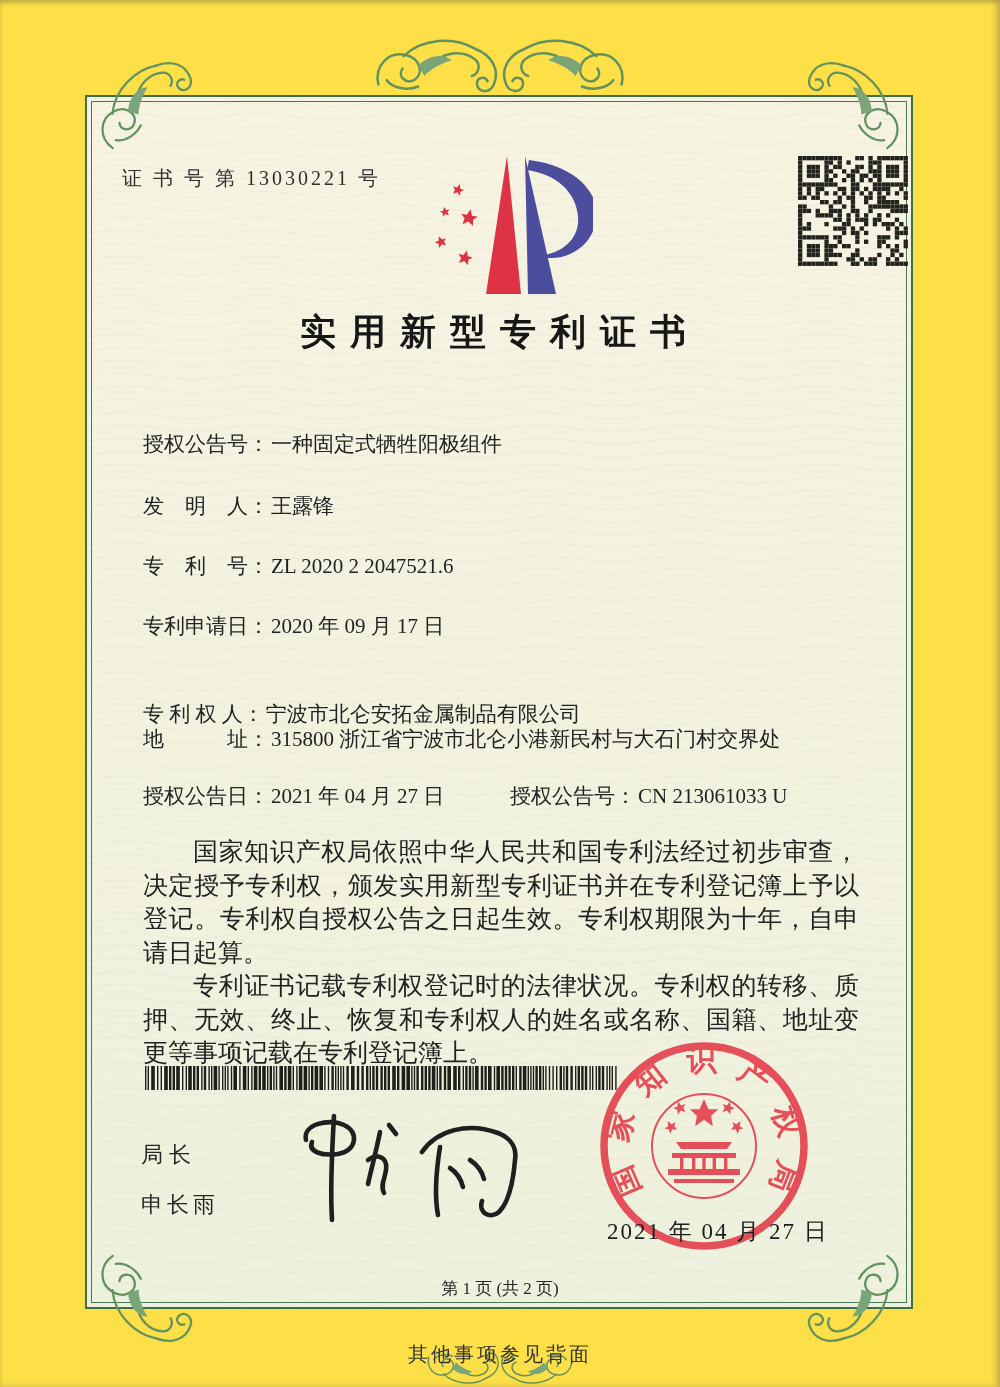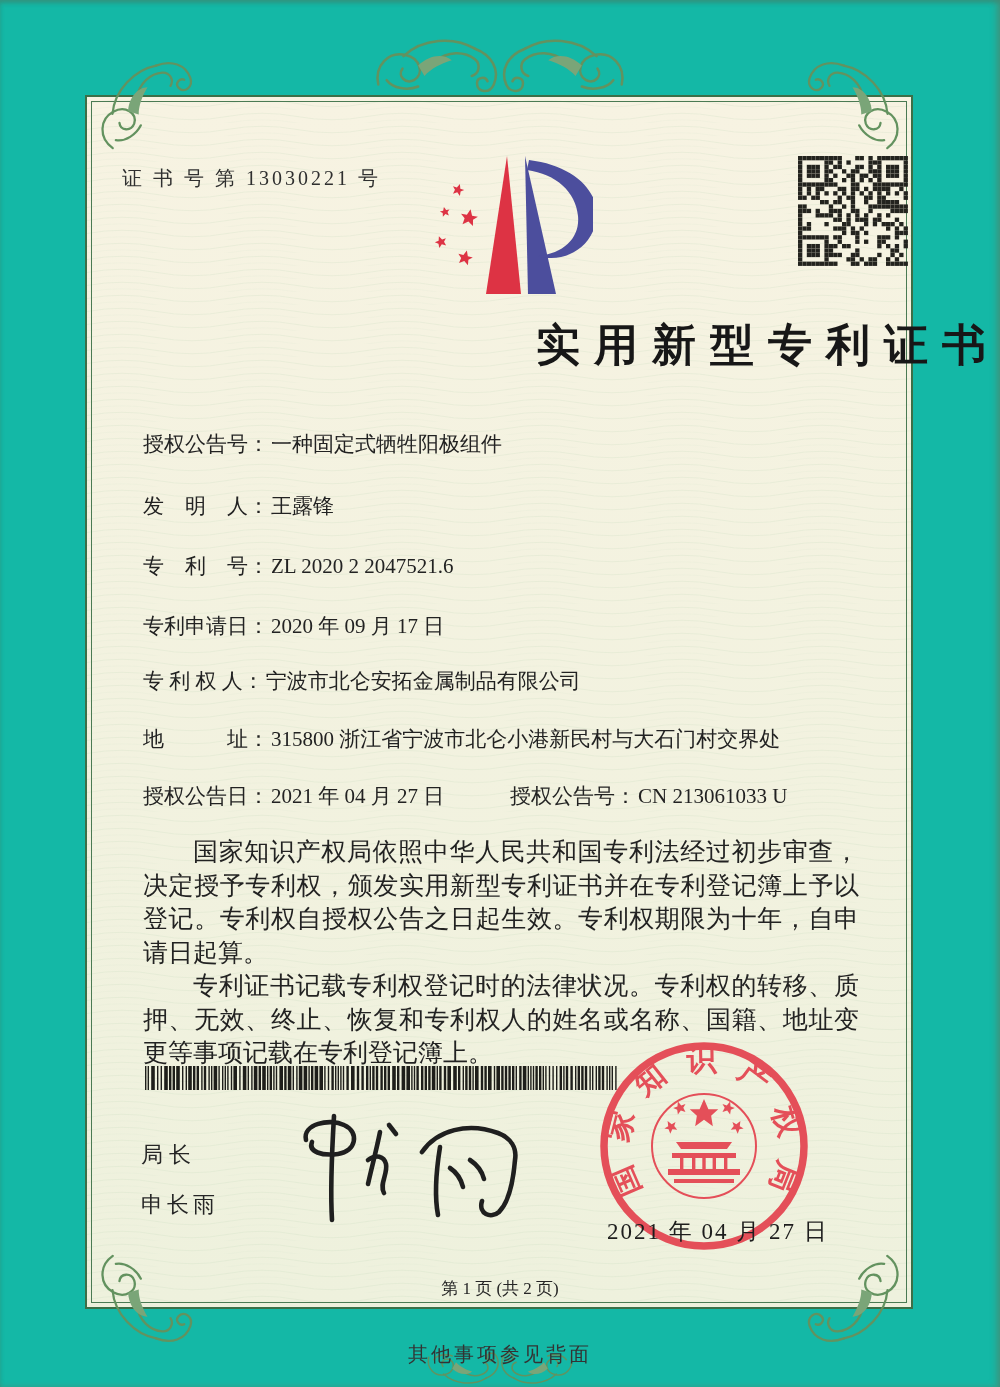--- a/index.html
+++ b/index.html
@@ -1,38 +1,38 @@
 <!DOCTYPE html>
 <html><head>
 <meta charset="utf-8">
 <style>
   * { margin:0; padding:0; box-sizing:border-box; }
   html,body { width:1000px; }
   body { font-family:"Liberation Serif","DejaVu Serif",serif; }
   .page {
     position:relative; width:1000px; height:1387px;
-    background:#14b8a6; overflow:hidden; color:#262626;
+    background:#fde047; overflow:hidden; color:#262626;
     box-shadow:inset -4px 0 6px rgba(120,110,80,.35), inset 0 3px 4px rgba(80,70,50,.25);
   }
   .frame {
     position:absolute; left:85px; top:95px; width:828px; height:1214px;
     border:2.5px solid #3c6f47;
     background:linear-gradient(#f7f3e2, #eef1dd);
     z-index:1;
   }
   .frame-inner { position:absolute; inset:4px; border:1px solid #4a7a53; }
   .texture { position:absolute; inset:0; width:100%; height:100%; opacity:.5; }
   .ornaments { position:absolute; left:0; top:0; z-index:2; pointer-events:none; }
   .content { position:absolute; inset:0; z-index:3; }
 
   .cert-no { position:absolute; left:122px; top:165px; font-size:20px; letter-spacing:3px; color:#2f2f2f; }
   .logo { position:absolute; left:428px; top:150px; }
   .qr { position:absolute; left:798px; top:156px; }
-  .title { position:absolute; left:0; right:0; top:316px; text-align:right;
-           font-size:44px; font-weight:700; letter-spacing:14px; color:#171717; }
+  .title { position:absolute; left:0; right:0; top:308px; text-align:center;
+           font-size:36px; font-weight:700; letter-spacing:14px; color:#171717; }
   .row { position:absolute; left:143px; width:720px; font-size:21px; white-space:nowrap; color:#222; }
   .row .v { margin-left:2px; }
   .row2cols .pair2 { position:absolute; left:367px; top:0; }
   .paras { position:absolute; left:143px; top:835px; width:716px; font-size:25px;
            line-height:33.5px; text-align:justify; color:#222; }
   .paras p { text-indent:2em; margin:0; }
   .barcode { position:absolute; left:145px; top:1066px; }
   .chief-label { position:absolute; left:141px; top:1140px; font-size:22px; letter-spacing:6px; }
   .chief-name  { position:absolute; left:141px; top:1190px; font-size:22px; letter-spacing:4px; }
   .signature { position:absolute; left:272px; top:1100px; }
@@ -428,21 +428,21 @@
     </div>
     <div class="row" style="top:492px">
       <span>发　明　人：</span><span class="v">王露锋</span>
     </div>
     <div class="row" style="top:552px">
       <span>专　利　号：</span><span class="v">ZL 2020 2 2047521.6</span>
     </div>
     <div class="row" style="top:612px">
       <span>专利申请日：</span><span class="v">2020 年 09 月 17 日</span>
     </div>
-    <div class="row" style="top:667px">
+    <div class="row" style="top:700px">
       <span>专 利 权 人：</span><span class="v">宁波市北仑安拓金属制品有限公司</span>
     </div>
     <div class="row" style="top:725px">
       <span>地　　　址：</span><span class="v">315800 浙江省宁波市北仑小港新民村与大石门村交界处</span>
     </div>
     <div class="row row2cols" style="top:782px">
       <span><span>授权公告日：</span><span class="v">2021 年 04 月 27 日</span></span>
       <span class="pair2"><span>授权公告号：</span><span class="v">CN 213061033 U</span></span>
     </div>
 

